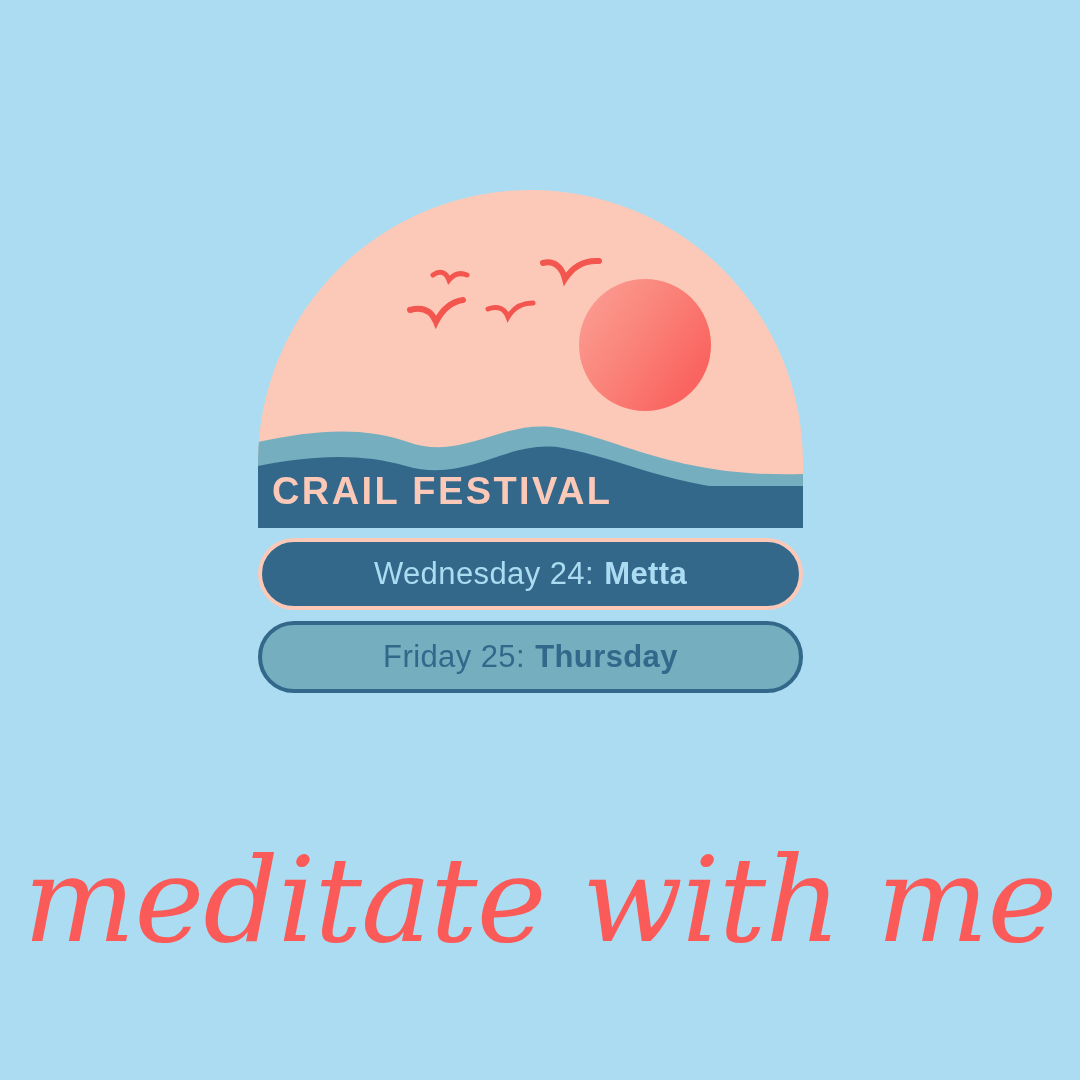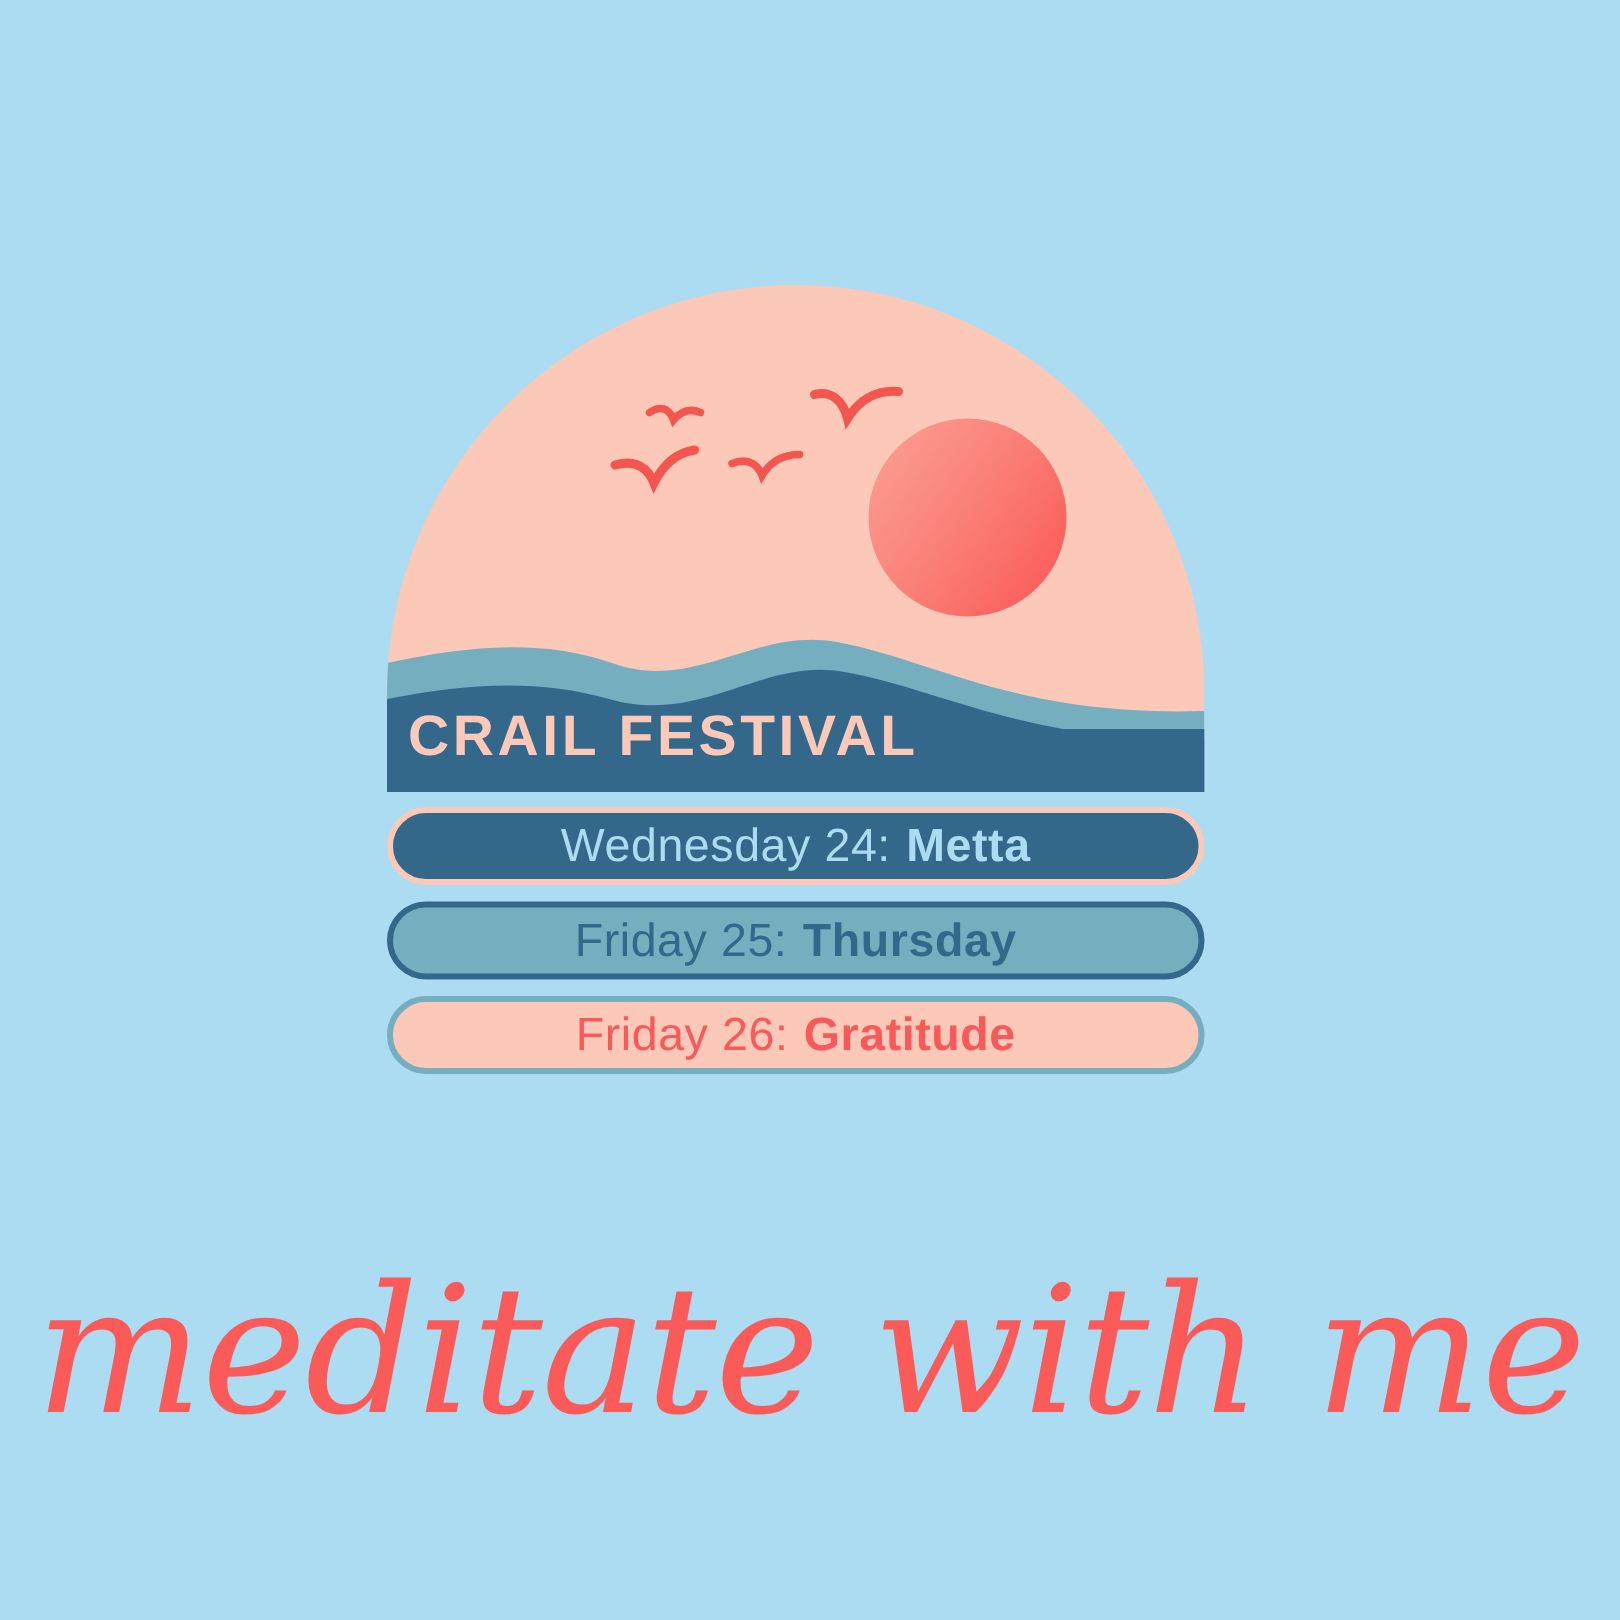--- a/index.html
+++ b/index.html
@@ -36,21 +36,21 @@
 
   
   .pills{
     position:absolute;
     left:258px;
     top:538px;
     width:545px;
   }
   .pill{
     box-sizing:border-box;
-    height:52px;
+    height:72px;
     border-radius:36px;
     border:4px solid transparent;
     display:flex;
     align-items:center;
     justify-content:center;
     margin-bottom:11px;
     font-size:31px;
     letter-spacing:.4px;
     white-space:nowrap;
   }
@@ -132,22 +132,18 @@
     <div class="pill pill-1">
       <span class="day">Wednesday 24:</span>
       <span class="topic">Metta</span>
     </div>
 
     <div class="pill pill-2">
       <span class="day">Friday 25:</span>
       <span class="topic">Thursday</span>
     </div>
 
-    <div class="pill pill-3">
-      <span class="day">Friday 26:</span>
-      <span class="topic">Gratitude</span>
-    </div>
 
   </div>
 
   <div class="tagline">meditate with me</div>
 
 </div>
 
 </body></html>

